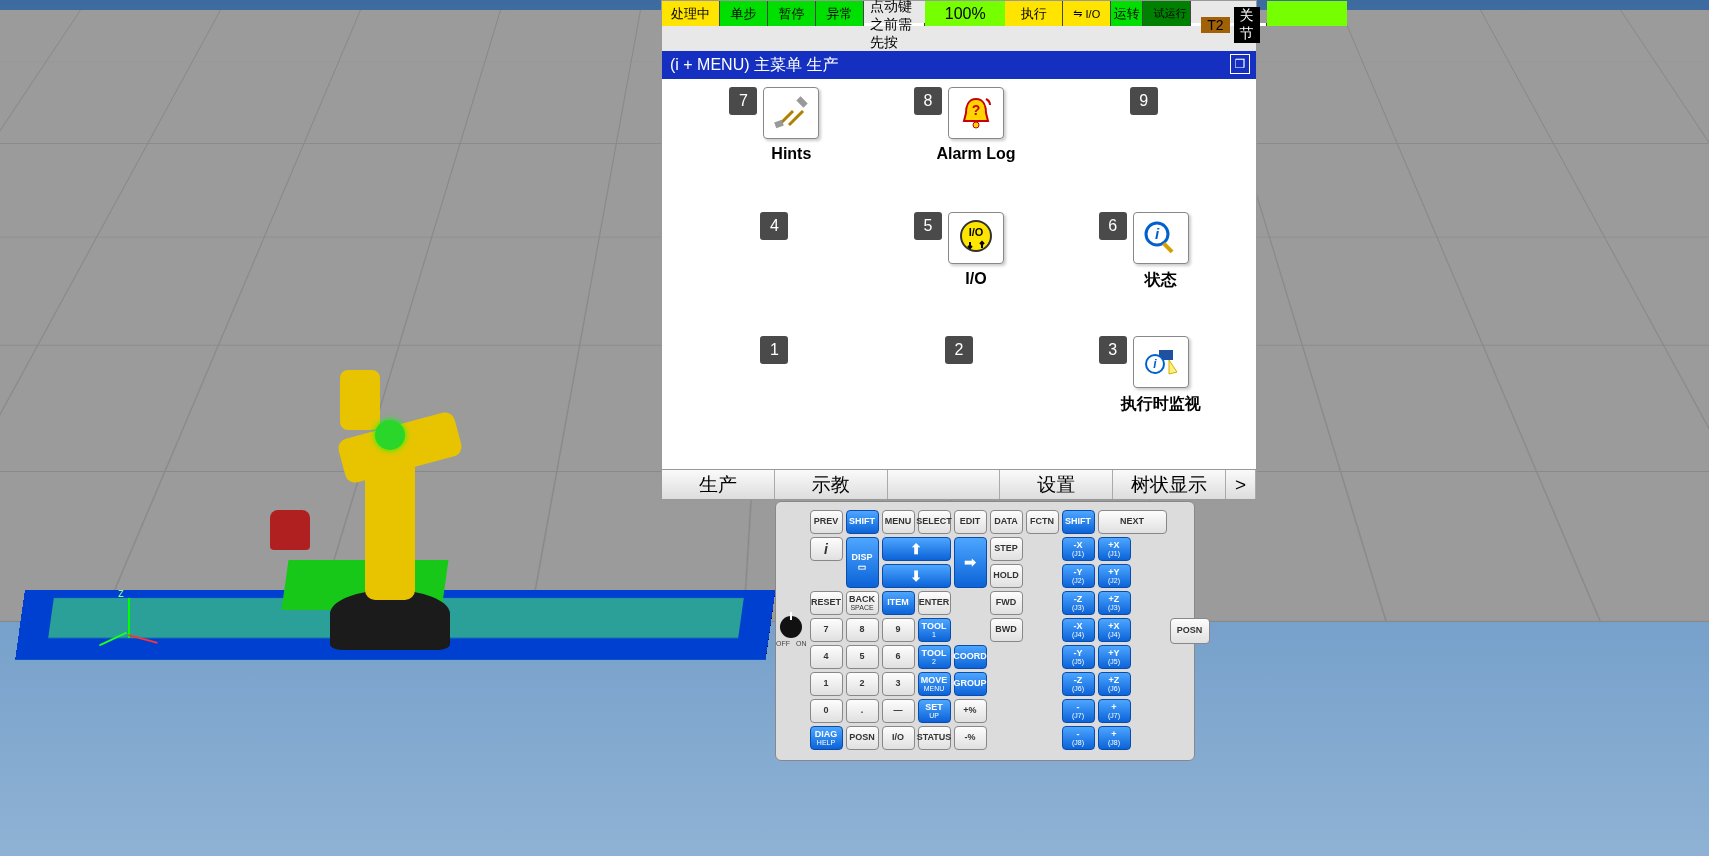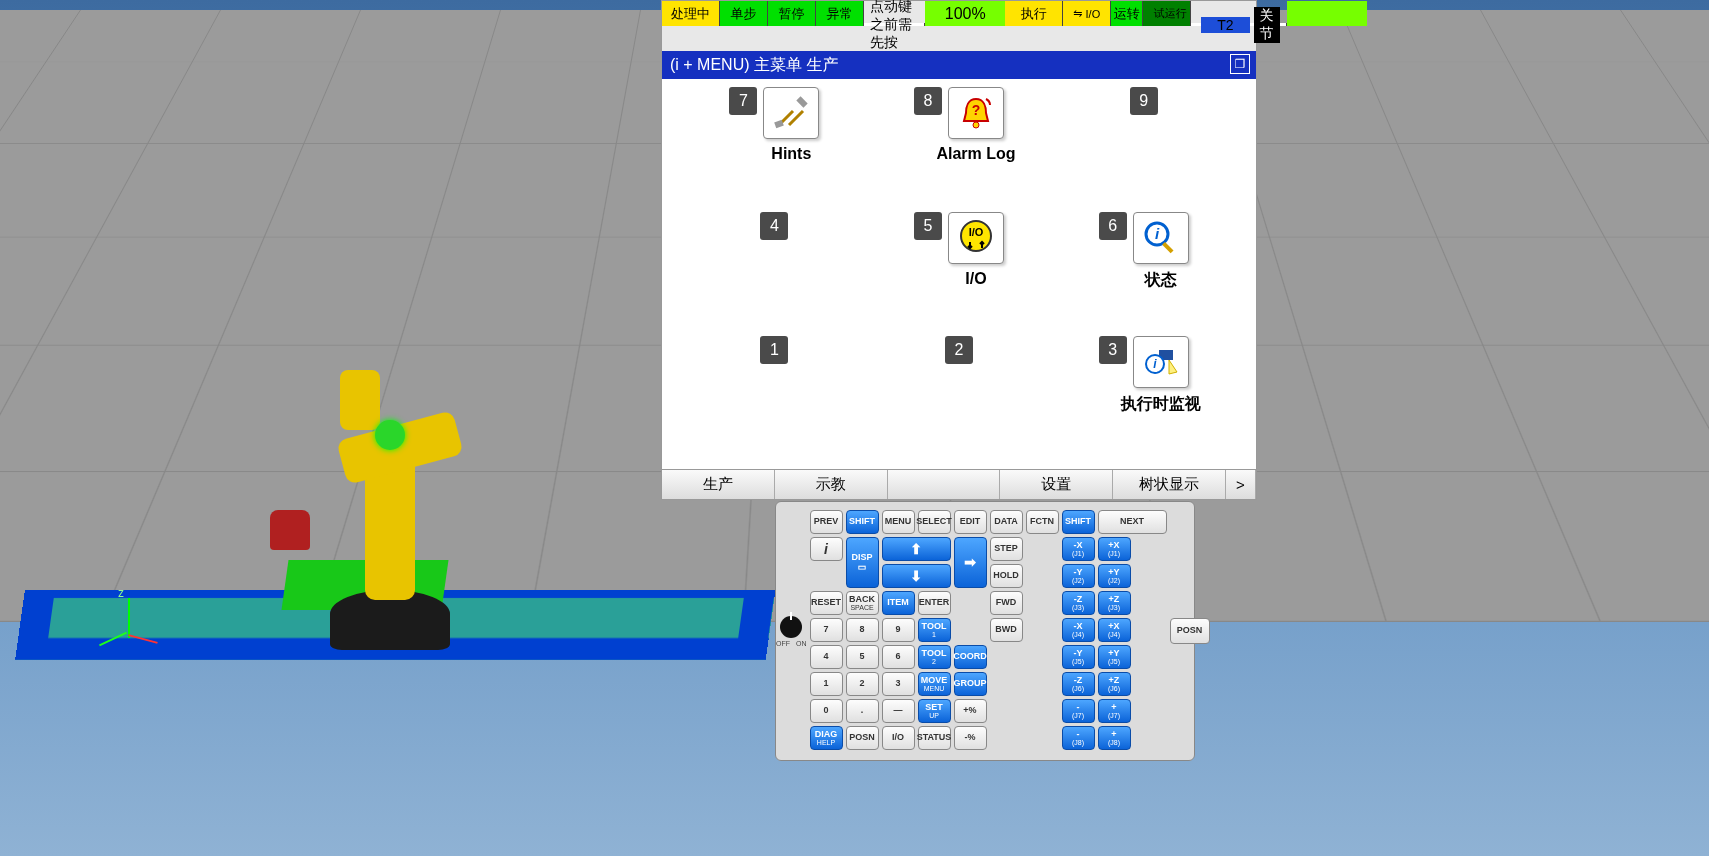--- a/index.html
+++ b/index.html
@@ -52,41 +52,41 @@
 }
 .pw-top { height: 50px; display:flex; flex-direction:row; }
 .pw-row { display:flex; height:25px; font-size:13px; }
 .cell { display:flex; align-items:center; justify-content:center; border-right:1px solid #444; }
 .yellow { background:#ffe400; }
 .green { background:#00e000; }
 .darkg { background:#008000; color:#000;padding-left:7px;}
 .limegreen { background:#76ff00; }
 .msg-cell { flex:1; background:#fff; padding:0 6px; text-align:left; justify-content:flex-start; font-size:14px;margin-top:22px; }
 .pct-cell { width:80px; background:#76ff00; font-size:16px; border-right:none;}
-.t2 { background:#1d4ed8; padding:0 16px; margin:0 4px;}
+.t2 { background:#a16207; padding:0 6px; margin:0 4px;}
 .jtype { background:#000; color:#fff; padding:0 6px;}
 
 .pw-title {
   background:#1530c0; color:#fff; height:28px; display:flex; align-items:center;
   padding:0 8px; font-size:16px; position:relative;
 }
 .pw-title .dup { position:absolute; right:6px; top:3px; width:20px; height:20px; border:1px solid #fff; background:#1530c0; display:flex; align-items:center; justify-content:center; font-size:12px;}
 
 .pw-body { flex:1; background:#fff; position:relative; }
 .menu-grid { display:grid; grid-template-columns:repeat(3, 1fr); grid-template-rows:repeat(3, 1fr); height:100%; padding:8px 20px;}
 .menu-cell { display:flex; flex-direction:column; align-items:center; }
 .menu-cell-row { display:flex; align-items:flex-start; gap:6px;}
 .numkey { width:28px; height:28px; background:#4a4a4a; color:#fff; display:flex; align-items:center; justify-content:center; font-size:16px; border-radius:3px;}
 .menu-icon { width:56px; height:52px; background:#fff; border:1px solid #888; border-radius:4px; display:flex; align-items:center; justify-content:center; box-shadow: 2px 2px 3px rgba(0,0,0,.2);}
 .menu-label { font-size:16px; font-weight:bold; margin-top:6px; margin-left: 34px;}
 
 .pw-footer { height:30px; display:flex; border-top:1px solid #999;}
 .pw-footer .fbtn {
   flex:1; background:linear-gradient(#fafafa,#ddd); border-right:1px solid #aaa;
-  display:flex; align-items:center; justify-content:center; font-size:15px; cursor:pointer;
+  display:flex; align-items:center; justify-content:center; font-size:19px; cursor:pointer;
 }
 .pw-footer .fbtn:last-child { flex:0 0 30px; }
 
 
 .pendant-body {
   position: absolute; left: 775px; top: 501px; width: 420px; height: 260px;
   background:#dcdcdc; border:1px solid #888; border-radius:6px;
   display:flex;
 }
 .pendant-body::before{

